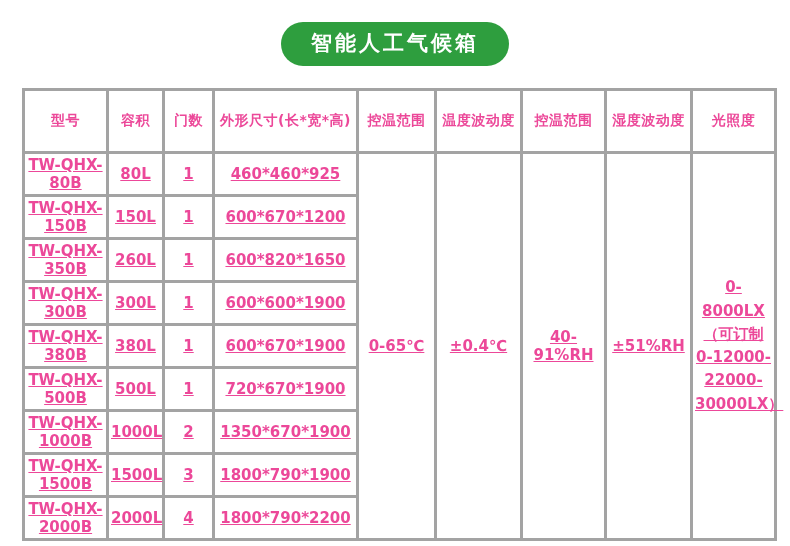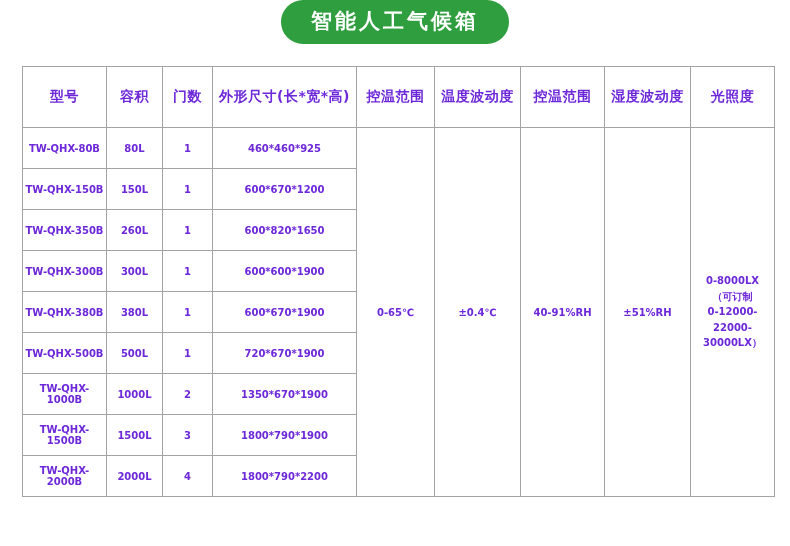--- a/index.html
+++ b/index.html
@@ -17,20 +17,21 @@
   .page {
     position: relative;
     width: 790px;
     height: 546px;
     box-sizing: border-box;
   }
   .title-wrap {
     display: flex;
     justify-content: center;
     align-items: flex-end;
+    padding-top: 22px;
     padding-bottom: 22px;
   }
   .title-pill {
     background: #2e9e3e;
     color: #ffffff;
     font-size: 21px;
     font-weight: bold;
     letter-spacing: 3px;
     padding: 11px 30px 12px 30px;
     border-radius: 22px;
@@ -42,38 +43,39 @@
     box-sizing: border-box;
   }
   table.spec {
     border-collapse: collapse;
     width: 746px;
     table-layout: fixed;
     background: #ffffff;
   }
   table.spec th,
   table.spec td {
-    border: 1px solid #a3a3a3;
+    border: 3px solid #a3a3a3;
     text-align: center;
     vertical-align: middle;
     font-size: 12px;
-    color: #6d28d9;
+    color: #ec4899;
     padding: 0 2px;
   }
   table.spec thead th {
     height: 60px;
     font-size: 14px;
     font-weight: bold;
     background: #ffffff;
     letter-spacing: 0.5px;
   }
   table.spec tbody td {
     height: 40px;
-    font-size: 10px;
-    font-weight: bold;
+    font-size: 15px;
+    font-weight: bold;
+    text-decoration: underline;
   }
   td.model {
     font-size: 11px;
   }
   td.merged {
     font-size: 12.5px;
     font-weight: bold;
   }
   td.light {
     font-size: 11.5px;

